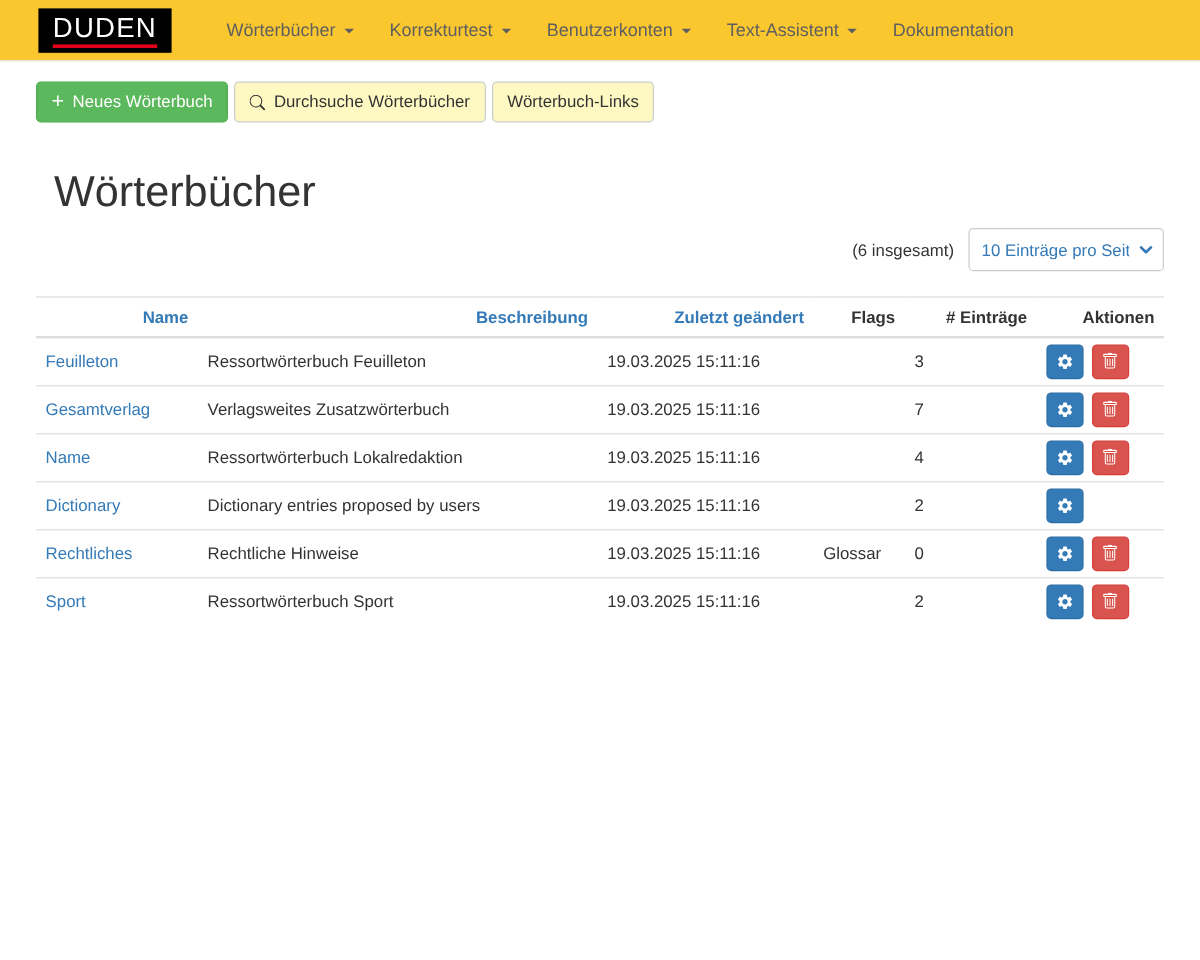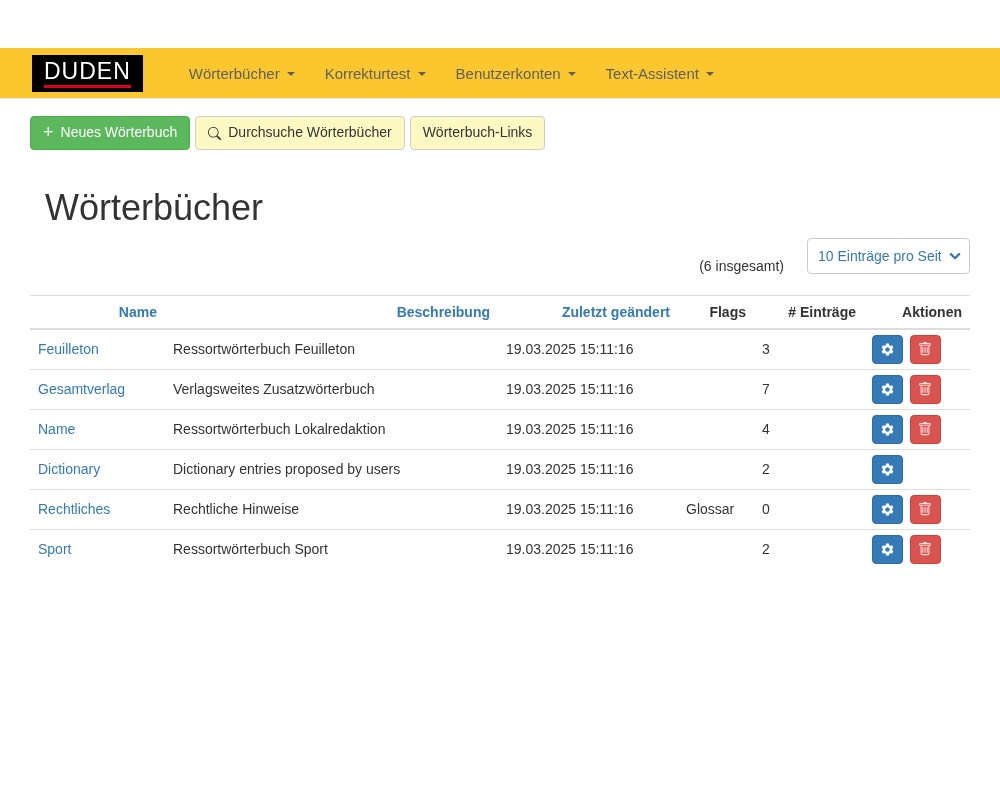--- a/index.html
+++ b/index.html
@@ -17,21 +17,21 @@
   }
   *{box-sizing:border-box;}
   html,body{margin:0;padding:0;}
   body{
     width:1000px;height:800px;background:#fff;color:var(--text);
     font-family:"Liberation Sans","DejaVu Sans",sans-serif;font-size:14px;
   }
   
   .navbar{
     height:51px;background:var(--brand-yellow);border-bottom:1px solid #e7e7e7;
-    display:flex;align-items:center;padding-left:32px;margin-top:48px;
+    display:flex;align-items:center;padding-left:32px;
   }
   .brand{
     background:#000;color:#fff;padding:5px 12px 4px;cursor:pointer;
     font-size:23px;letter-spacing:1px;line-height:1;display:inline-block;
   }
   .brand .brand-underline{display:block;height:3px;background:var(--brand-red);margin-top:2px;}
   .nav-items{list-style:none;display:flex;margin:0 0 0 31px;padding:0;}
   .nav-item{
     padding:0 15px;color:var(--navbar-text);font-size:15px;cursor:pointer;
     display:flex;align-items:center;gap:7px;height:50px;
@@ -52,21 +52,21 @@
   .btn-success{background:var(--success-green);border-color:var(--success-border);color:#fff;}
   .btn-default{background:#fef9c3;border-color:#ccc;color:var(--text);}
   .plus-glyph{font-size:18px;font-weight:normal;line-height:1;margin-top:-2px;}
   .btn svg{flex:0 0 auto;}
   
   h1.page-title{
     font-size:36px;font-weight:normal;color:var(--text);
     margin:38px 0 10px 15px;line-height:1.1;
   }
   
-  .list-controls{display:flex;justify-content:flex-end;align-items:flex-end;gap:23px;height:36px;}
+  .list-controls{display:flex;justify-content:flex-end;align-items:center;gap:12px;height:36px;}
   .total-count{color:var(--text);}
   .select-wrap{position:relative;display:inline-block;}
   .select-wrap select{
     -webkit-appearance:none;appearance:none;height:36px;width:163px;
     border:1px solid #ccc;border-radius:4px;background:#fff;color:var(--link-blue);
     font-family:inherit;font-size:14px;text-align:center;text-align-last:center;
     padding:0 28px 0 10px;cursor:pointer;
   }
   .select-wrap .chev{position:absolute;right:9px;top:12px;pointer-events:none;}
   
@@ -113,20 +113,24 @@
       <li class="nav-item">
         <span>Benutzerkonten</span>
         <span class="caret"></span>
       </li>
 
       <li class="nav-item">
         <span>Text-Assistent</span>
         <span class="caret"></span>
       </li>
 
+      <li class="nav-item">
+        <span>Dokumentation</span>
+
+      </li>
     </ul>
 </nav>
 
 <div class="container">
 
   <div class="toolbar">
     <button class="btn btn-success">
       <span class="plus-glyph">+</span>
       <span>Neues Wörterbuch</span>
     </button>

